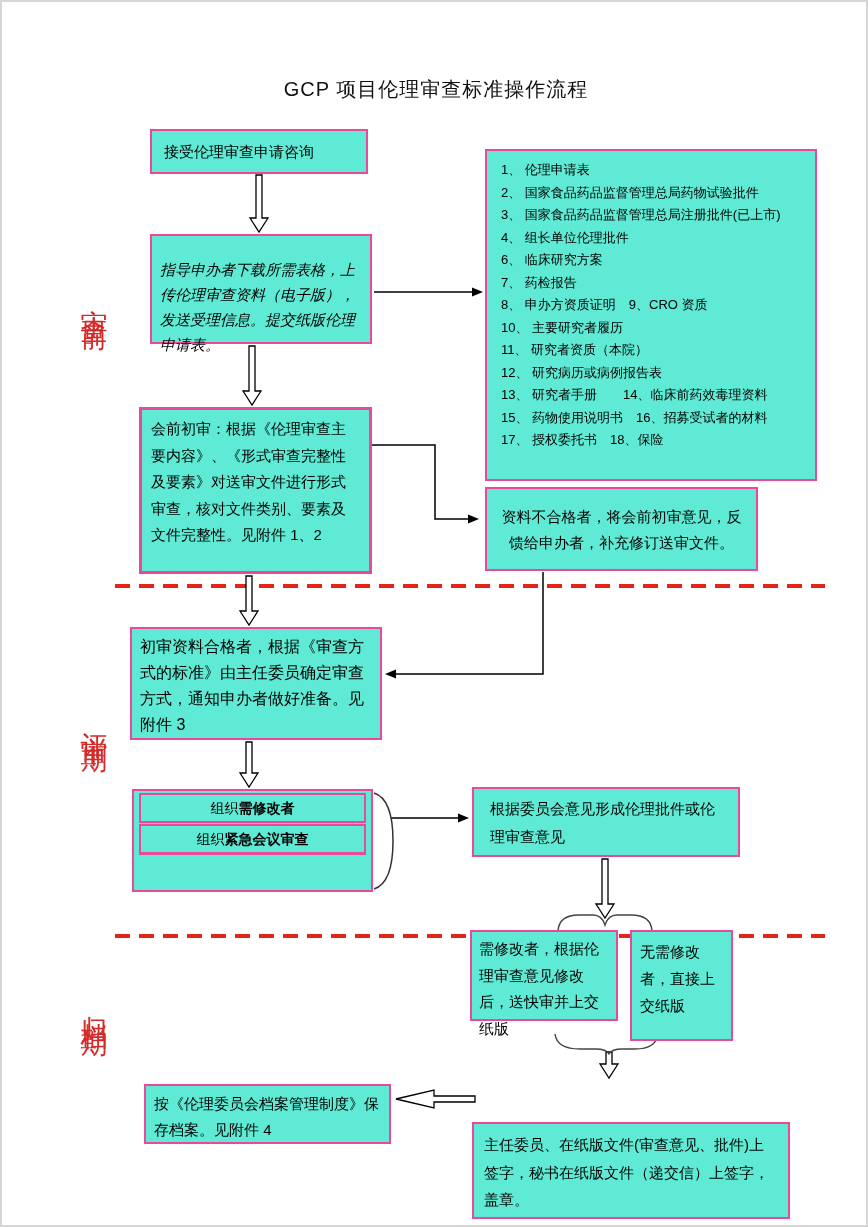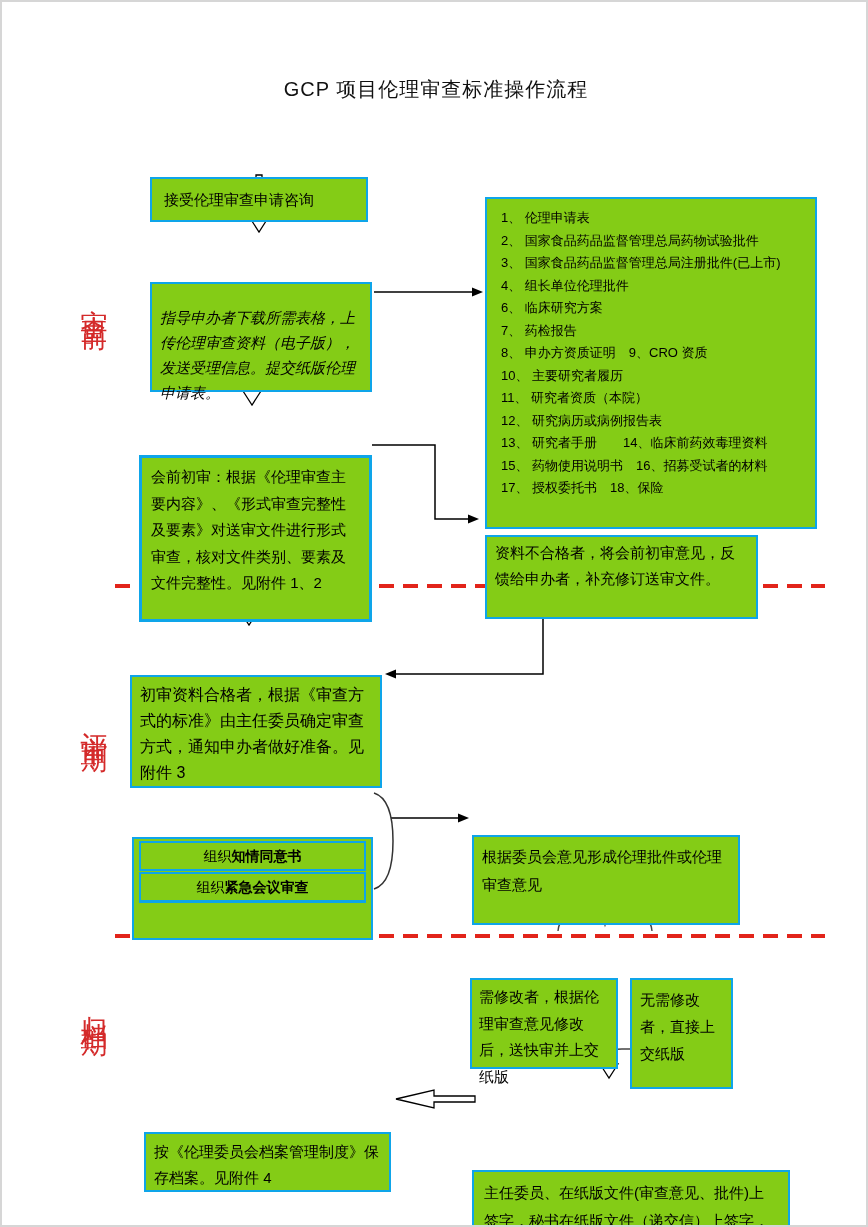--- a/index.html
+++ b/index.html
@@ -15,34 +15,34 @@
   }
   .phase {
     position:absolute; left:74px; writing-mode:vertical-rl; text-orientation:upright;
     font-family:"DejaVu Serif","Liberation Serif",serif;
     font-size:27px; letter-spacing:7px; color:#d42a2a;
   }
   .phase.p1 { top:286px; }
   .phase.p2 { top:708px; }
   .phase.p3 { top:992px; }
   .box {
-    position:absolute; background:#84cc16; border:2px solid #0ea5e9; box-sizing:border-box;
-    font-size:15px; line-height:26px; color:#000;margin-top:48px;
+    position:absolute; background:#5eead4; border:2px solid #ec4899; box-sizing:border-box;
+    font-size:15px; line-height:26px; color:#000;
   }
   .b-consult { left:148px; top:127px; width:218px; height:45px; display:flex; align-items:center; padding-left:12px; }
   .b-guide { left:148px; top:232px; width:222px; height:110px; padding:21px 8px; line-height:25px;font-style:italic; }
   .b-prereview { left:137px; top:405px; width:233px; height:167px; border-width:3px; padding:6px 9px; line-height:26.5px; }
   .b-doclist { left:483px; top:147px; width:332px; height:332px; padding:8px 4px 8px 14px; font-size:13px; line-height:22.5px; }
-  .b-unqualified { left:483px; top:485px; width:273px; height:84px; padding:3px 8px; }
+  .b-unqualified { left:483px; top:485px; width:273px; height:84px; padding:15px 8px;text-align:center; }
   .b-qualified { left:128px; top:625px; width:252px; height:113px; padding:5px 8px; font-size:16px; }
   .b-stack-outer { left:130px; top:787px; width:241px; height:103px; }
   .b-mode { left:137px; width:227px; height:30px; text-align:center; font-size:14px; line-height:26px; }
   .b-mode.m0 { top:791px; } .b-mode.m1 { top:823px; } .b-mode.m2 { top:822px; }
   .b-mode b { font-weight:bold; }
-  .b-opinion { left:470px; top:785px; width:268px; height:90px; padding:6px 8px; line-height:28px; }
+  .b-opinion { left:470px; top:785px; width:268px; height:70px; padding:6px 16px; line-height:28px; }
   .b-needmod { left:468px; top:928px; width:148px; height:91px; padding:4px 7px; line-height:26.5px; }
   .b-nomod { left:628px; top:928px; width:103px; height:111px; padding:6px 8px; line-height:27px; }
   .b-sign { left:470px; top:1120px; width:318px; height:97px; padding:7px 10px; line-height:27.5px; }
   .b-archive { left:142px; top:1082px; width:247px; height:60px; padding:5px 8px; }
   .doc-item { white-space:nowrap; }
 </style>
 </head>
 <body>
 
 <div class="page">
@@ -109,21 +109,21 @@
     <div class="doc-item">15、 药物使用说明书　16、招募受试者的材料</div>
     <div class="doc-item">17、 授权委托书　18、保险</div>
   </div>
 
   <div class="box b-unqualified">资料不合格者，将会前初审意见，反馈给申办者，补充修订送审文件。</div>
 
   <div class="box b-qualified">初审资料合格者，根据《审查方式的标准》由主任委员确定审查方式，通知申办者做好准备。见附件 3</div>
 
   <div class="box b-stack-outer"></div>
   <div class="box b-mode m0">
-    <span>组织</span><b>知情同意书</b>
+    <span>组织</span><b>需修改者</b>
   </div>
   <div class="box b-mode m1">
     <span>组织</span><b>快速审查</b>
   </div>
   <div class="box b-mode m2">
     <span>组织</span><b>紧急会议审查</b>
   </div>
 
   <div class="box b-opinion">根据委员会意见形成伦理批件或伦理审查意见</div>
 

